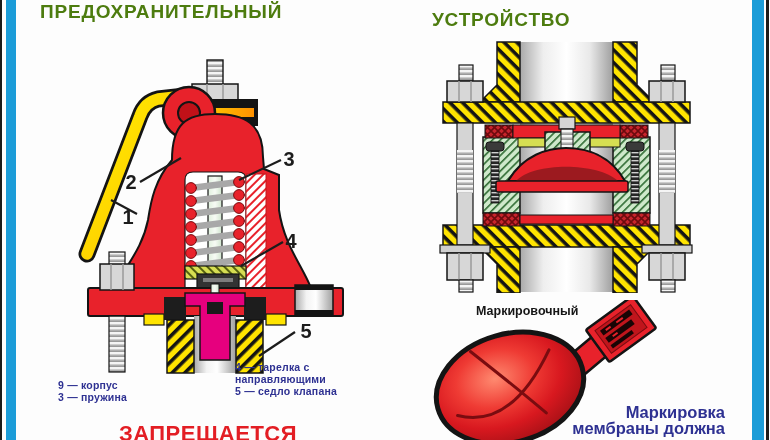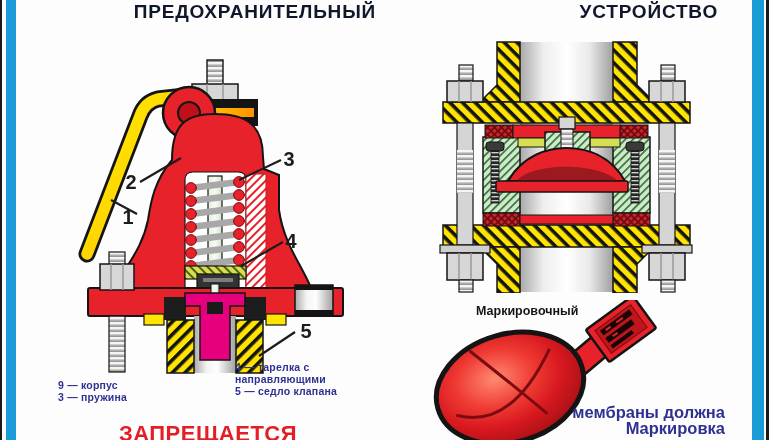--- a/index.html
+++ b/index.html
@@ -1,21 +1,21 @@
 <!DOCTYPE html>
 <html><head>
 <meta charset="utf-8">
 <style>
   html,body{margin:0;padding:0;}
   body{width:770px;height:440px;overflow:hidden;background:#fdfdfd;
        font-family:"Liberation Sans", sans-serif;position:relative;}
   .abs{position:absolute;}
   .edge{top:0;width:2px;height:440px;background:#1a1a1a;}
   .stripe{top:0;width:10px;height:440px;background:#1b9cd8;}
-  .title{font-weight:bold;color:#0f172a;text-align:right;
+  .title{font-weight:bold;color:#4d7c0f;text-align:left;
          font-size:19px;line-height:21px;letter-spacing:.8px;}
   .legend{font-weight:bold;color:#2e3192;font-size:10.5px;line-height:11.8px;
           letter-spacing:.2px;white-space:nowrap;}
   .forbidden{font-weight:bold;color:#e31e24;font-size:22px;line-height:24px;
              text-align:center;letter-spacing:.5px;}
   .tail-label{font-weight:bold;color:#161616;font-size:12.5px;line-height:14px;text-align:right;}
   .marking{font-weight:bold;color:#2e3192;font-size:16.5px;line-height:16px;
            text-align:right;}
   svg{display:block;}
 </style>
@@ -23,21 +23,21 @@
 <body>
 
 <div class="abs edge" style="left:0;"></div>
 <div class="abs edge" style="left:766;width:3px;left:766px;"></div>
 <div class="abs stripe" style="left:6px;"></div>
 <div class="abs stripe" style="left:752px;width:12px;"></div>
 
 <div class="abs title" style="left:40px;top:1px;width:336px;">
   <div>ПРЕДОХРАНИТЕЛЬНЫЙ</div>
 </div>
-<div class="abs title" style="left:432px;top:1px;width:286px;">УСТРОЙСТВО</div>
+<div class="abs title" style="left:432px;top:9px;width:286px;">УСТРОЙСТВО</div>
 
 <svg class="abs" style="left:45px;top:52px;" width="300" height="322" viewBox="0 0 300 322">
   <defs>
     <pattern id="v-yh" width="9" height="9" patternUnits="userSpaceOnUse" patternTransform="rotate(-45)">
       <rect width="9" height="9" fill="#ffe400"></rect>
         <rect width="9" height="3.6" fill="#141414"></rect>
     </pattern>
     <pattern id="v-rh" width="6" height="6" patternUnits="userSpaceOnUse" patternTransform="rotate(-45)">
       <rect width="6" height="6" fill="#ffffff"></rect>
         <rect width="6" height="2" fill="#e8222b"></rect>
@@ -319,22 +319,22 @@
     <path d="M22 100 Q70 128 128 62" fill="none" stroke="#7a0c10" stroke-width="3" stroke-linecap="round"></path>
     <path d="M52 42 Q88 92 108 122" fill="none" stroke="#7a0c10" stroke-width="3" stroke-linecap="round"></path>
   </g>
 </svg>
 
 <div class="abs tail-label" style="left:476px;top:304px;">
   <div>Маркировочный</div>
 </div>
 
 <div class="abs marking" style="left:520px;top:404px;width:205px;">
+  <div>Маркировка</div>
   <div>мембраны должна</div>
-  <div>Маркировка</div>
 </div>
 
 <div class="abs legend" style="left:58px;top:380px;">
   <div>9 — корпус</div>
   <div>3 — пружина</div>
 </div>
 <div class="abs legend" style="left:235px;top:362px;">
   <div>4 — тарелка с</div>
   <div>направляющими</div>
   <div>5 — седло клапана</div>

